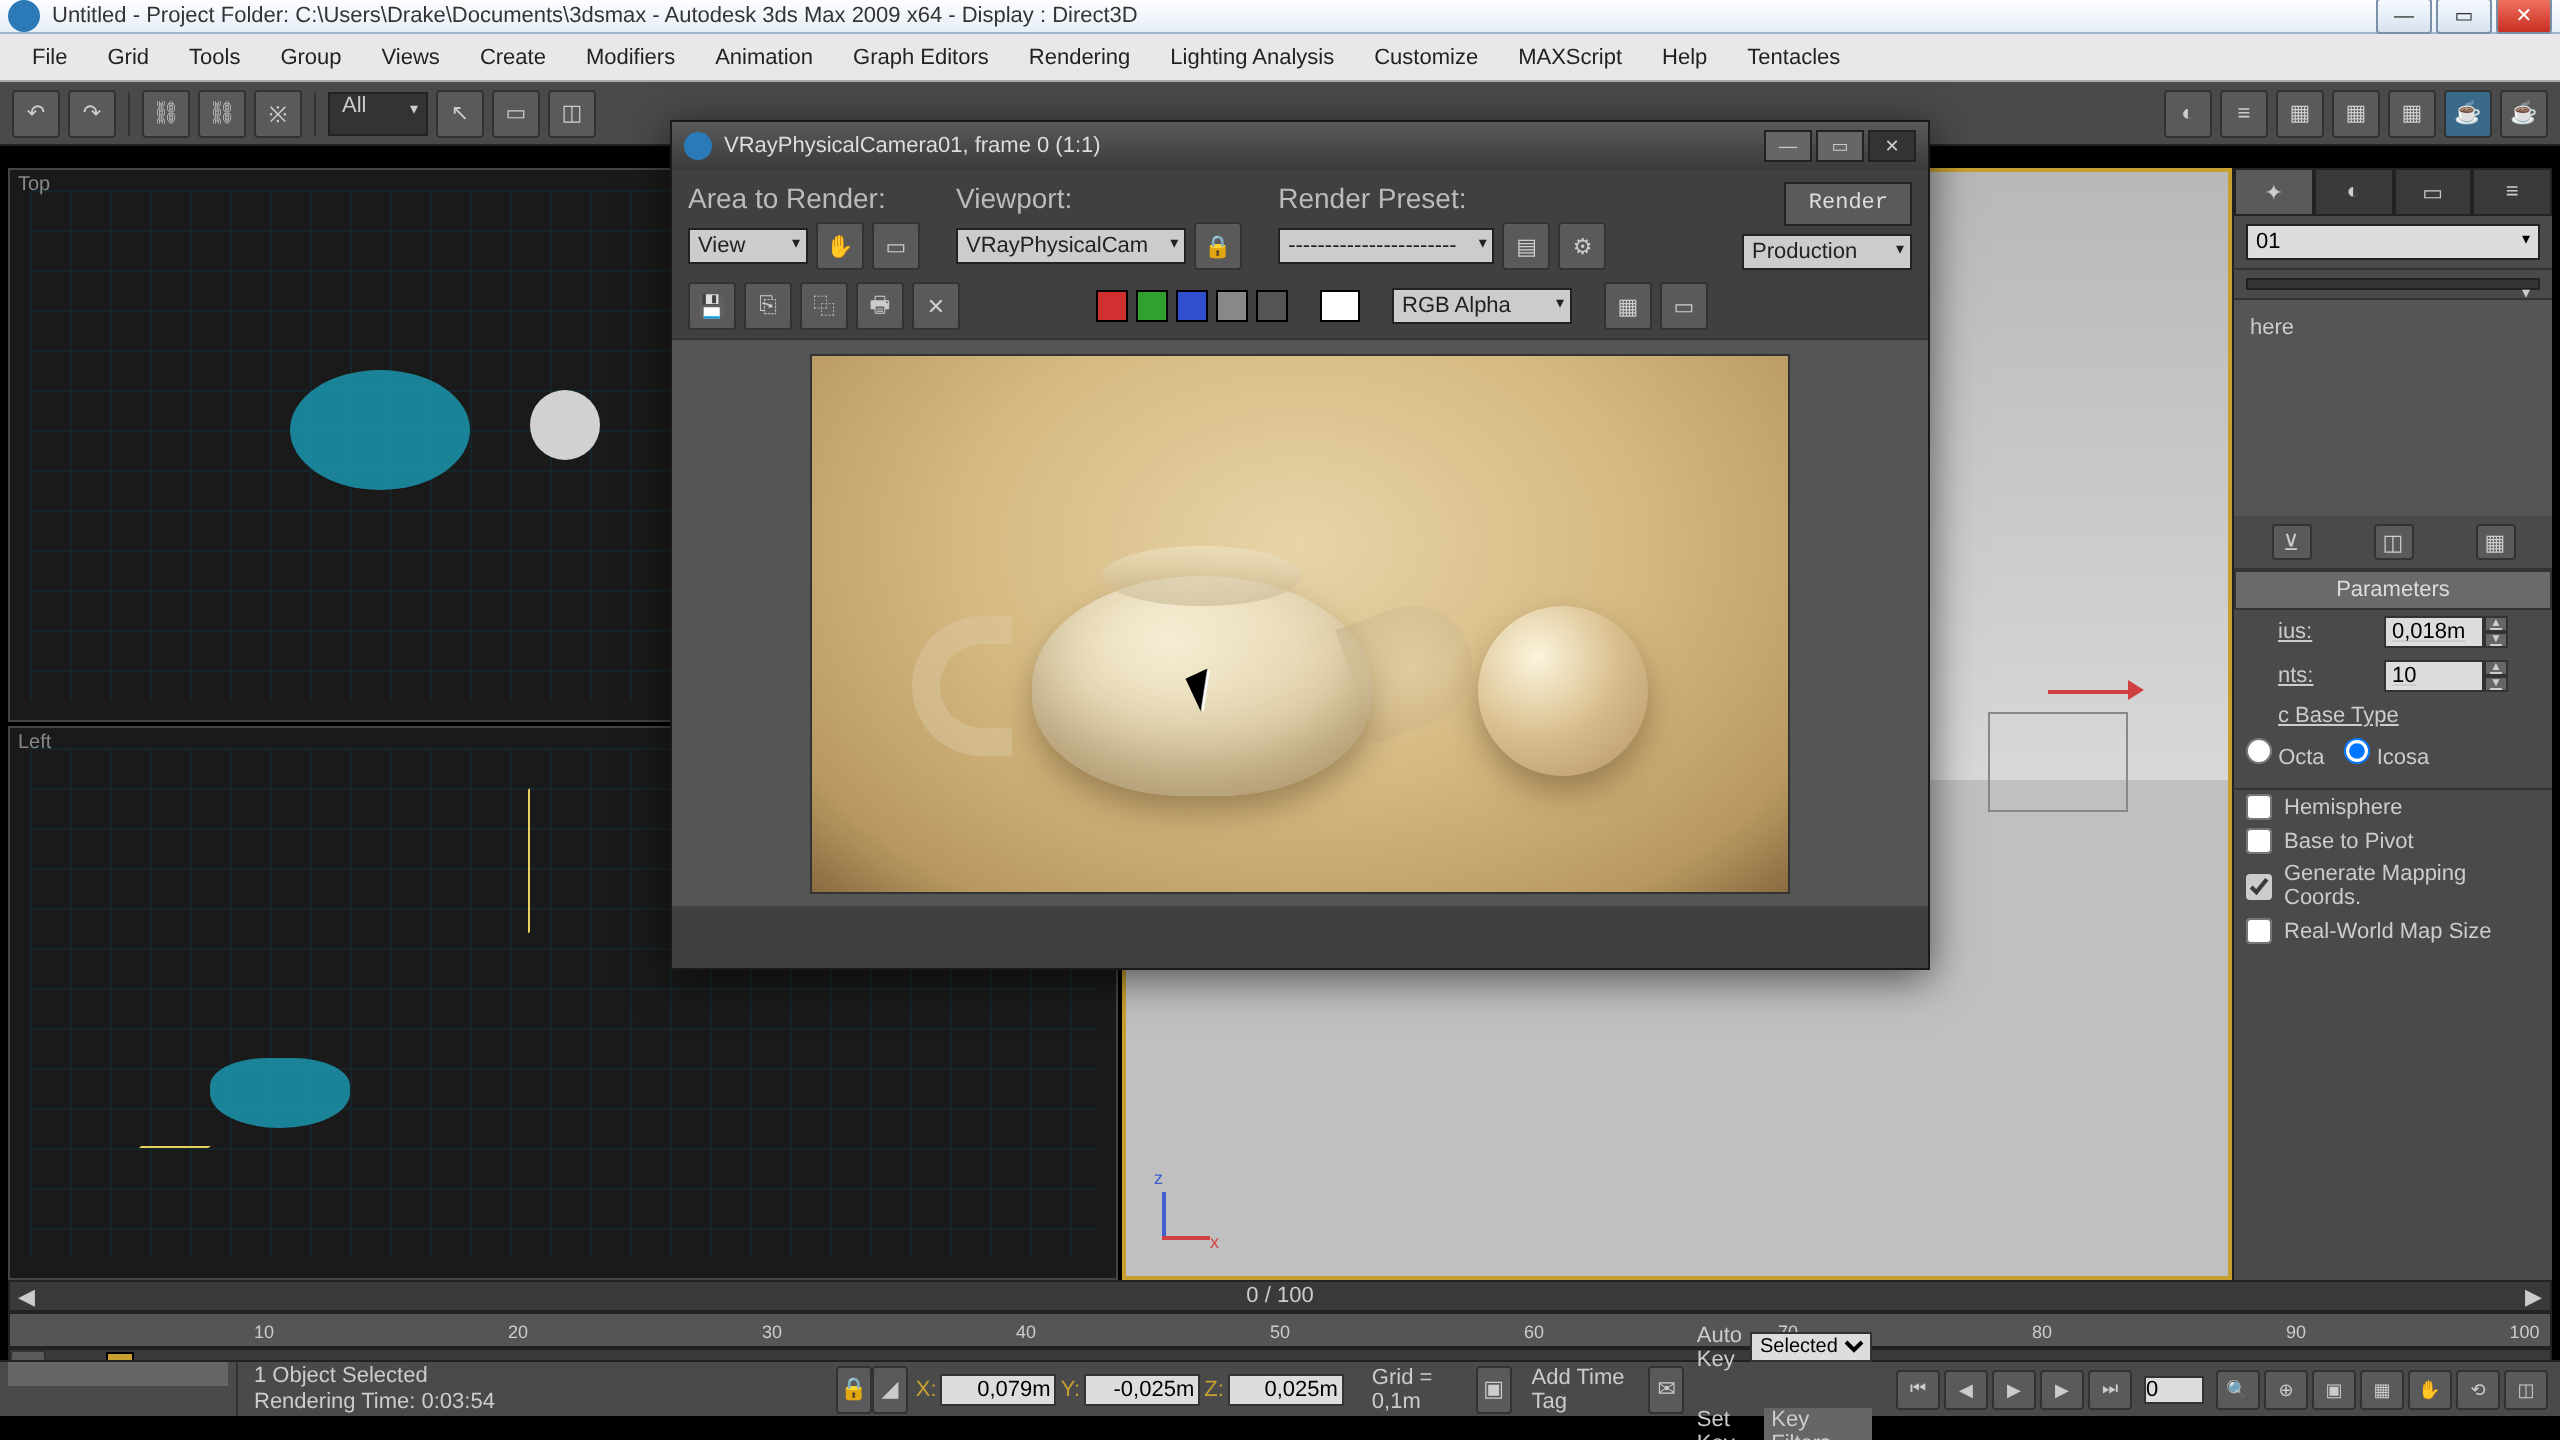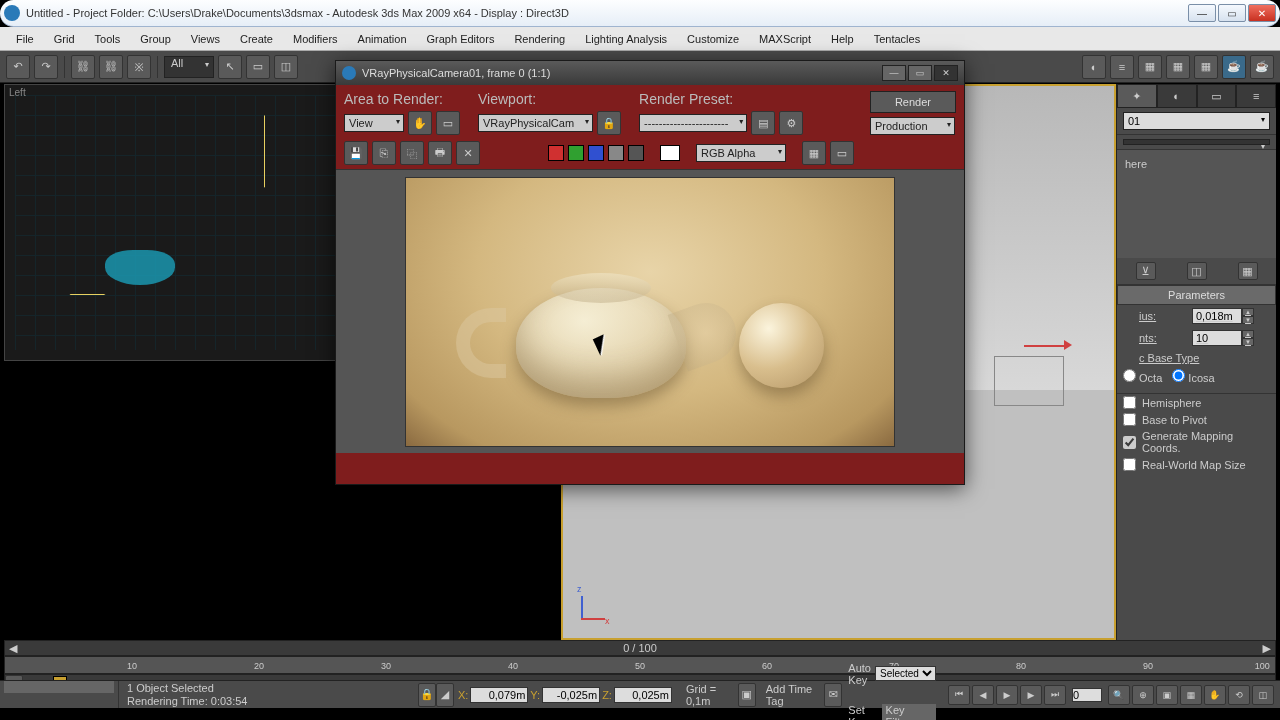--- a/index.html
+++ b/index.html
@@ -1,19 +1,19 @@
 <!DOCTYPE html>
 <html><head>
 <meta charset="utf-8">
 <style>
 * { margin: 0; padding: 0; box-sizing: border-box; font-family: "Segoe UI", Tahoma, sans-serif; font-size: 11px; }
 body { background: #000; color: #ccc; overflow: hidden; width: 1280px; height: 720px; position: relative; }
 
 
-.win-titlebar { height: 27px; background: linear-gradient(#fdfeff,#e6eef7); display: flex; align-items: center; padding: 0 4px; border-bottom: 1px solid #9fb4cf; border-radius: 14px; }
+.win-titlebar { height: 17px; background: linear-gradient(#fdfeff,#e6eef7); display: flex; align-items: center; padding: 0 4px; border-bottom: 1px solid #9fb4cf; }
 .win-titlebar .app-icon { width: 16px; height: 16px; background: #2a7ab8; border-radius: 50%; margin-right: 6px; }
 .win-titlebar .title-text { color: #333; flex: 1; }
 .win-controls { display: flex; gap: 2px; }
 .win-btn { width: 28px; height: 18px; border: 1px solid #7a8fa8; background: linear-gradient(#f5f9fe,#d7e2ef); border-radius: 2px; display:flex; align-items:center; justify-content:center; color:#333; font-size:10px; cursor:pointer; }
 .win-btn.close { background: linear-gradient(#f07060,#c83020); color:#fff; }
 
 
 .menubar { height: 24px; background: #e8e8e8; display: flex; align-items: center; padding: 0 6px; border-bottom: 1px solid #aaa; }
 .menubar .menu-item { padding: 4px 10px; color: #222; cursor: pointer; }
 
@@ -75,33 +75,33 @@
 .coord label { color:#c8a030; margin-right:2px; }
 .coord input { width:58px; background:#ddd; border:1px solid #333; padding:1px 2px;text-align:right; }
 .grid-text { color:#ccc; margin:0 10px; }
 .anim-controls { display:flex; gap:2px; margin:0 6px; }
 .anim-controls .tool-btn { width:22px; height:20px; font-size:9px; }
 .key-area { display:flex; flex-direction:column; margin:0 6px; font-size:10px; color:#ccc;gap:28px; }
 .key-area .krow { display:flex; align-items:center; gap:4px; height:14px; }
 .key-area select { background:#ddd; border:1px solid #333; font-size:10px; }
 
 
-.render-window { position:absolute; left:335px; top:60px; width:630px; height:425px; background:#7f1d1d; border:1px solid #1a1a1a; box-shadow:0 4px 20px rgba(0,0,0,0.6); z-index:50; }
+.render-window { position:absolute; left:335px; top:60px; width:630px; height:425px; background:#404040; border:1px solid #1a1a1a; box-shadow:0 4px 20px rgba(0,0,0,0.6); z-index:50; }
 .rw-titlebar { height:24px; background: linear-gradient(#5a5a5a,#3a3a3a); display:flex; align-items:center; padding:0 6px; }
 .rw-titlebar .rw-icon { width:14px; height:14px; background:#2a7ab8; border-radius:50%; margin-right:6px; }
 .rw-titlebar .rw-title { flex:1; color:#ddd; }
 .rw-titlebar .rw-btn { width:24px; height:16px; background:#666; border:1px solid #222; margin-left:2px; display:flex; align-items:center; justify-content:center; color:#ccc; font-size:9px; cursor:pointer; }
 .rw-titlebar .rw-btn.close { background:#333; }
 .rw-toolbar1 { padding:6px 8px 2px; display:flex; gap:18px; }
 .rw-group { display:flex; flex-direction:column; gap:4px; }
 .rw-group-label { color:#bbb; font-size:14px; }
 .rw-controls { display:flex; align-items:center; gap:4px; }
 .rw-combo { background:#ccc; color:#222; border:1px solid #222; padding:2px 18px 2px 4px; position:relative; min-width:60px; }
 .rw-combo::after { content:"▾"; position:absolute; right:3px; font-size:8px; color:#222; }
-.render-btn { background:#5a5a5a; border:1px solid #222; color:#ddd; padding:4px 24px; cursor:pointer; margin-left:auto; align-self:center; }
+.render-btn { background:#5a5a5a; border:1px solid #222; color:#ddd; padding:4px 11px; cursor:pointer; margin-left:auto; align-self:center;font-family:Liberation Mono, monospace; }
 .rw-toolbar2 { padding:4px 8px; display:flex; align-items:center; gap:4px; border-bottom:1px solid #333; }
 .ch-btn { width:16px; height:16px; border:1px solid #000; cursor:pointer; }
 .ch-r{background:#d03030;} .ch-g{background:#30a030;} .ch-b{background:#3050d0;} .ch-a{background:#888;} .ch-m{background:#555;}
 .swatch { width:20px; height:16px; background:#fff; border:1px solid #000; }
 .rw-viewport { flex:1; background:#555; padding:8px; display:flex; align-items:center; justify-content:center; height:calc(100% - 140px); }
 .render-image { width:490px; height:270px; background: radial-gradient(ellipse at 50% 35%, #e8d4a8 0%, #d4b880 50%, #b89860 85%, #8a6a40 100%); position:relative; border:1px solid #333; }
 .teapot-render { position:absolute; left:50px; top:70px; width:280px; height:170px; }
 .teapot-body { position:absolute; left:60px; top:40px; width:170px; height:110px; border-radius:50% 50% 45% 45%; background:radial-gradient(ellipse at 40% 30%, rgba(255,255,240,0.7), rgba(200,180,140,0.3)); box-shadow:inset 0 -20px 30px rgba(100,80,50,0.3), 0 8px 15px rgba(80,60,30,0.4); }
 .teapot-lid { position:absolute; left:95px; top:25px; width:100px; height:30px; border-radius:50%; background:linear-gradient(rgba(240,230,200,0.6),rgba(180,160,120,0.4)); }
 .teapot-spout { position:absolute; right:0; top:55px; width:60px; height:60px; border-radius:0 50% 50% 0; background:radial-gradient(rgba(230,210,170,0.5),rgba(180,160,120,0.3)); transform:rotate(-20deg); }
@@ -162,20 +162,26 @@
   <div class="tool-btn">▦</div>
   <div class="tool-btn">▦</div>
   <div class="tool-btn" style="background:#3a6a8a">☕</div>
   <div class="tool-btn">☕</div>
 </div>
 
 <div class="workspace">
   <div class="viewports">
     <div class="viewport">
       <div class="vp-grid"></div>
+      <span class="vp-label">Top</span>
+      <div class="vp-shape" style="left:140px;top:100px;width:90px;height:60px;"></div>
+      <div class="vp-shape" style="left:260px;top:110px;width:35px;height:35px;background:#fff;"></div>
+    </div>
+    <div class="viewport">
+      <div class="vp-grid"></div>
       <span class="vp-label">Left</span>
       <div class="vp-cam" style="left:30px;top:30px;width:230px;height:180px;border:1px solid #e8d060;clip-path:polygon(15% 100%, 100% 0%, 100% 40%, 30% 100%);"></div>
       <div class="vp-shape" style="left:100px;top:165px;width:70px;height:35px;border-radius:40% 40% 50% 50%;"></div>
     </div>
     <div class="viewport persp">
       <div style="position:absolute;left:0;right:0;top:55%;bottom:0;background:#c0c0c0;"></div>
       <div style="position:absolute;left:60px;top:180px;width:260px;height:180px;background:radial-gradient(ellipse at 40% 30%, #e0e0e0, #a0a0a0);border-radius:50% 50% 45% 45%;opacity:0.7;"></div>
       <div style="position:absolute;right:50px;top:270px;width:70px;height:50px;border:1px solid #888;"></div>
       <div style="position:absolute;right:30px;top:250px;width:60px;height:20px;">
         <div style="position:absolute;left:0;width:40px;height:2px;background:#d04040;top:9px;"></div>

